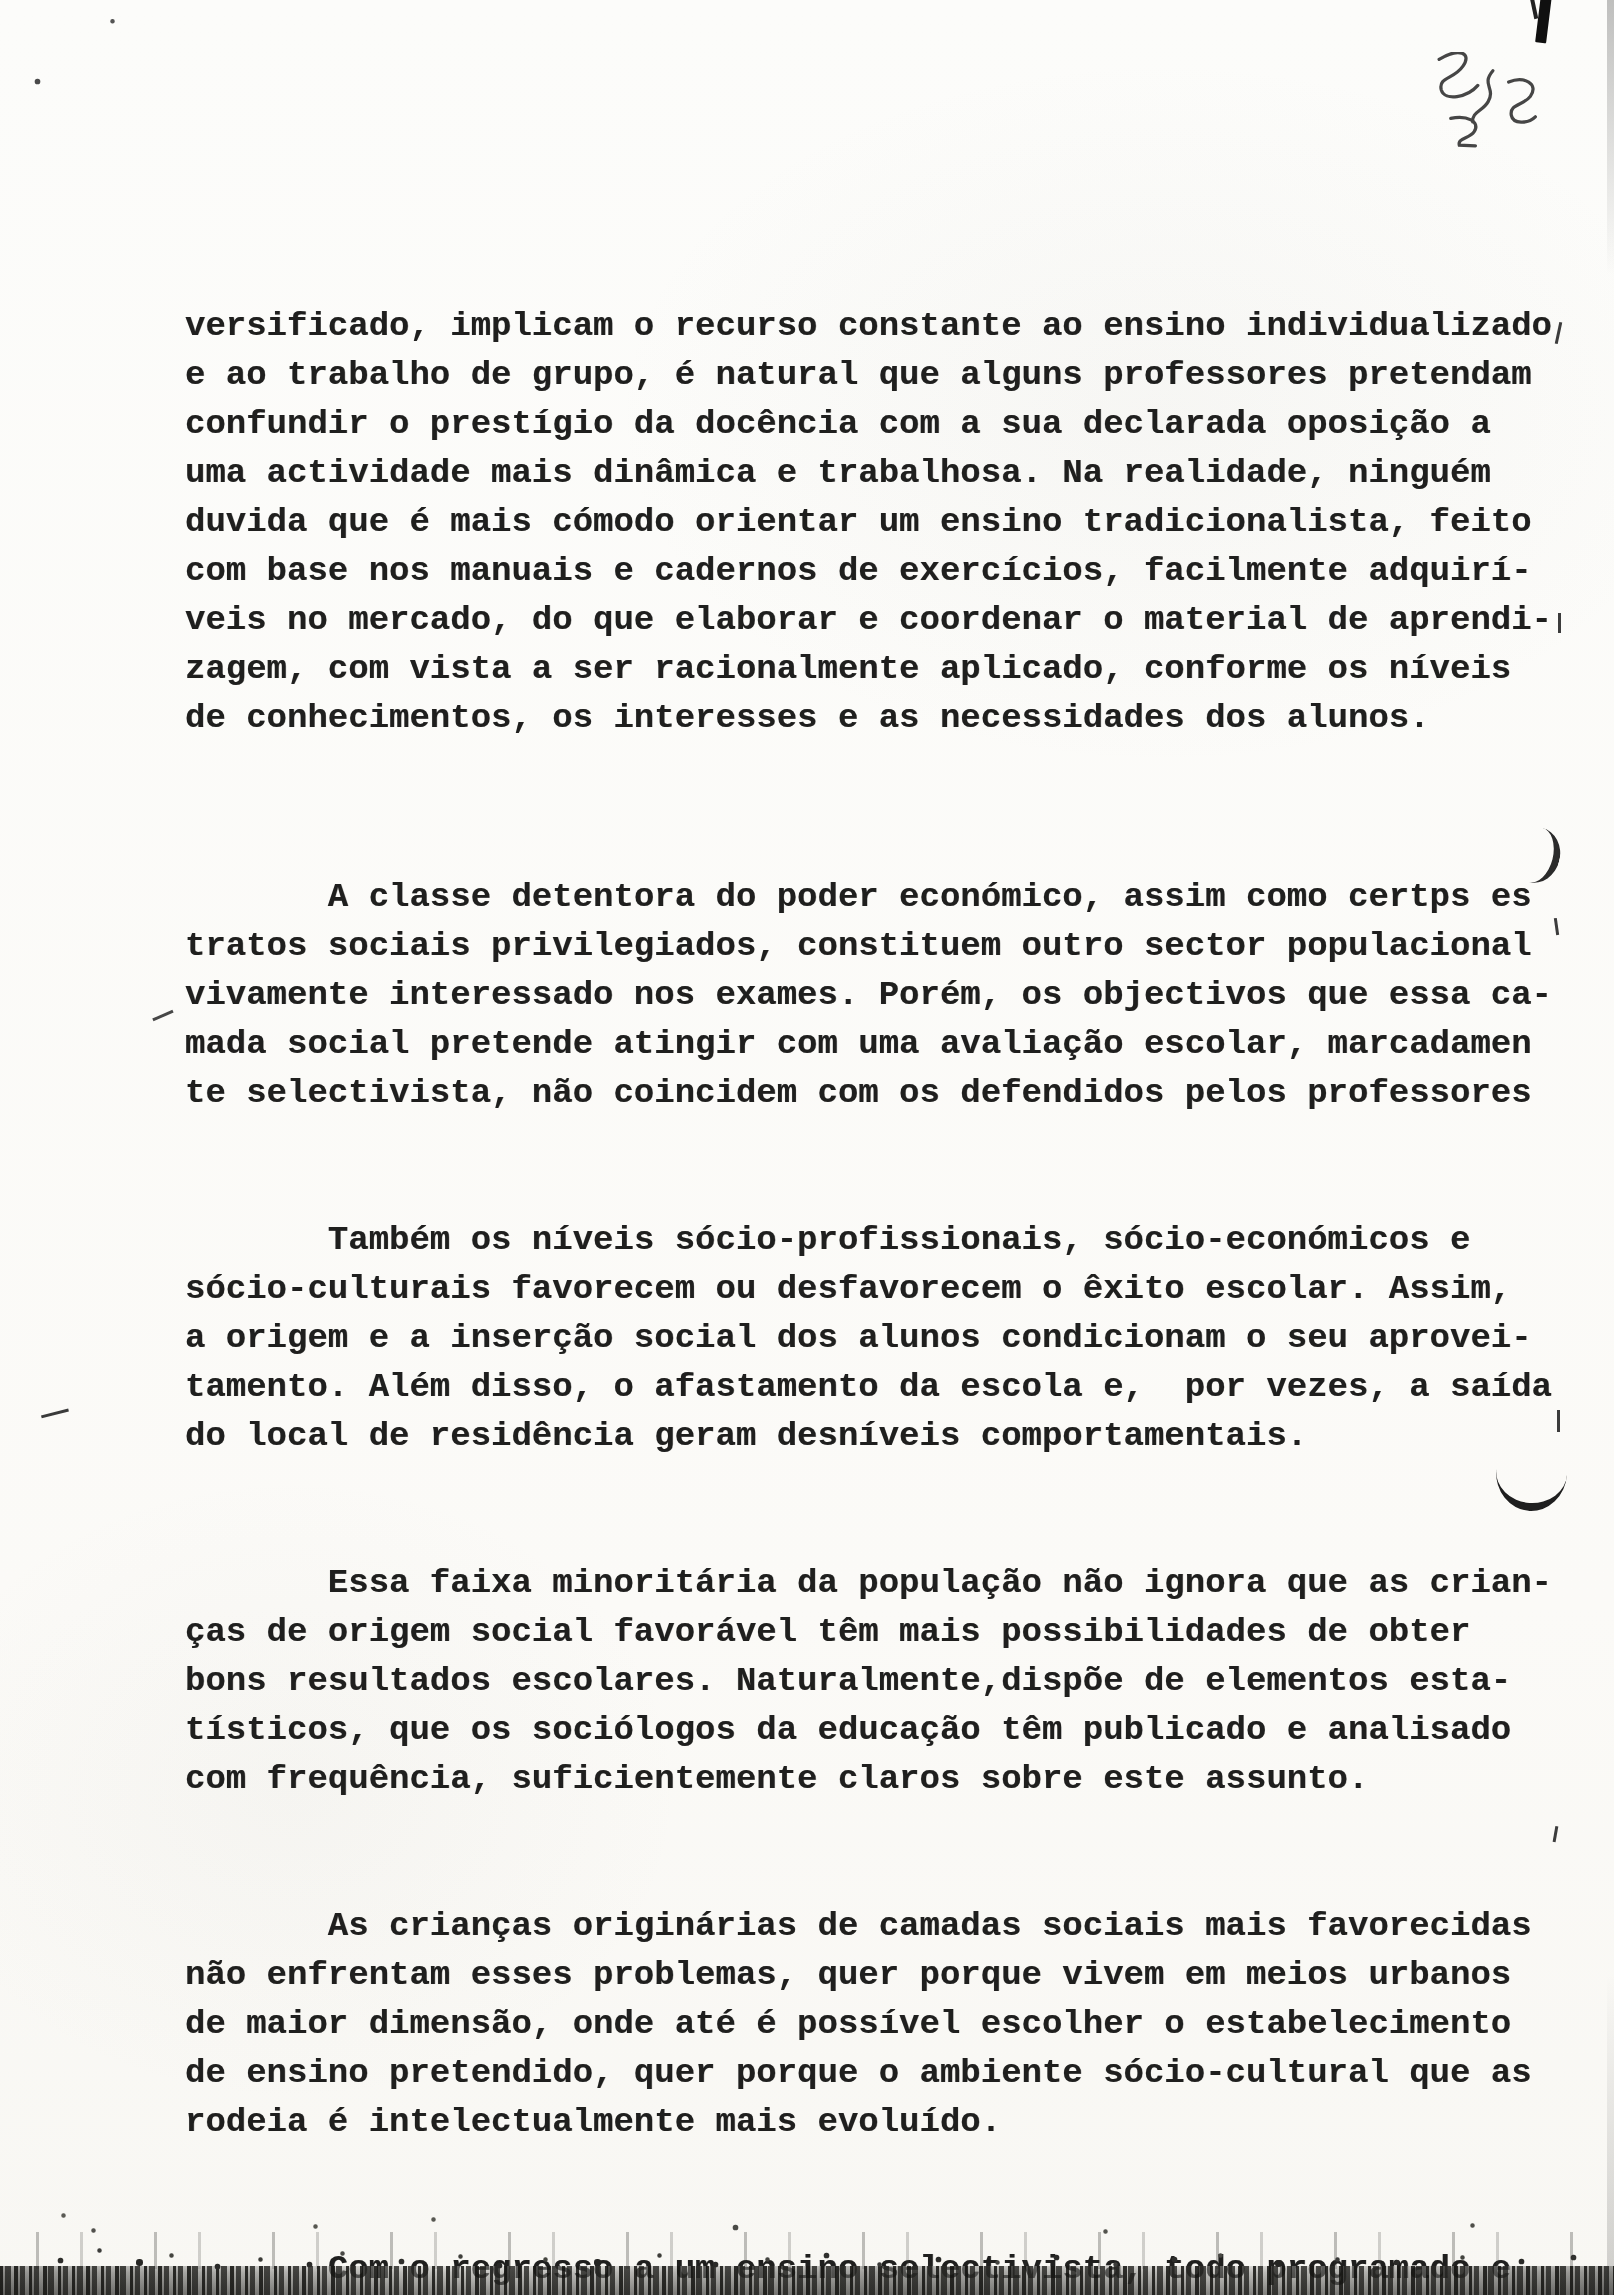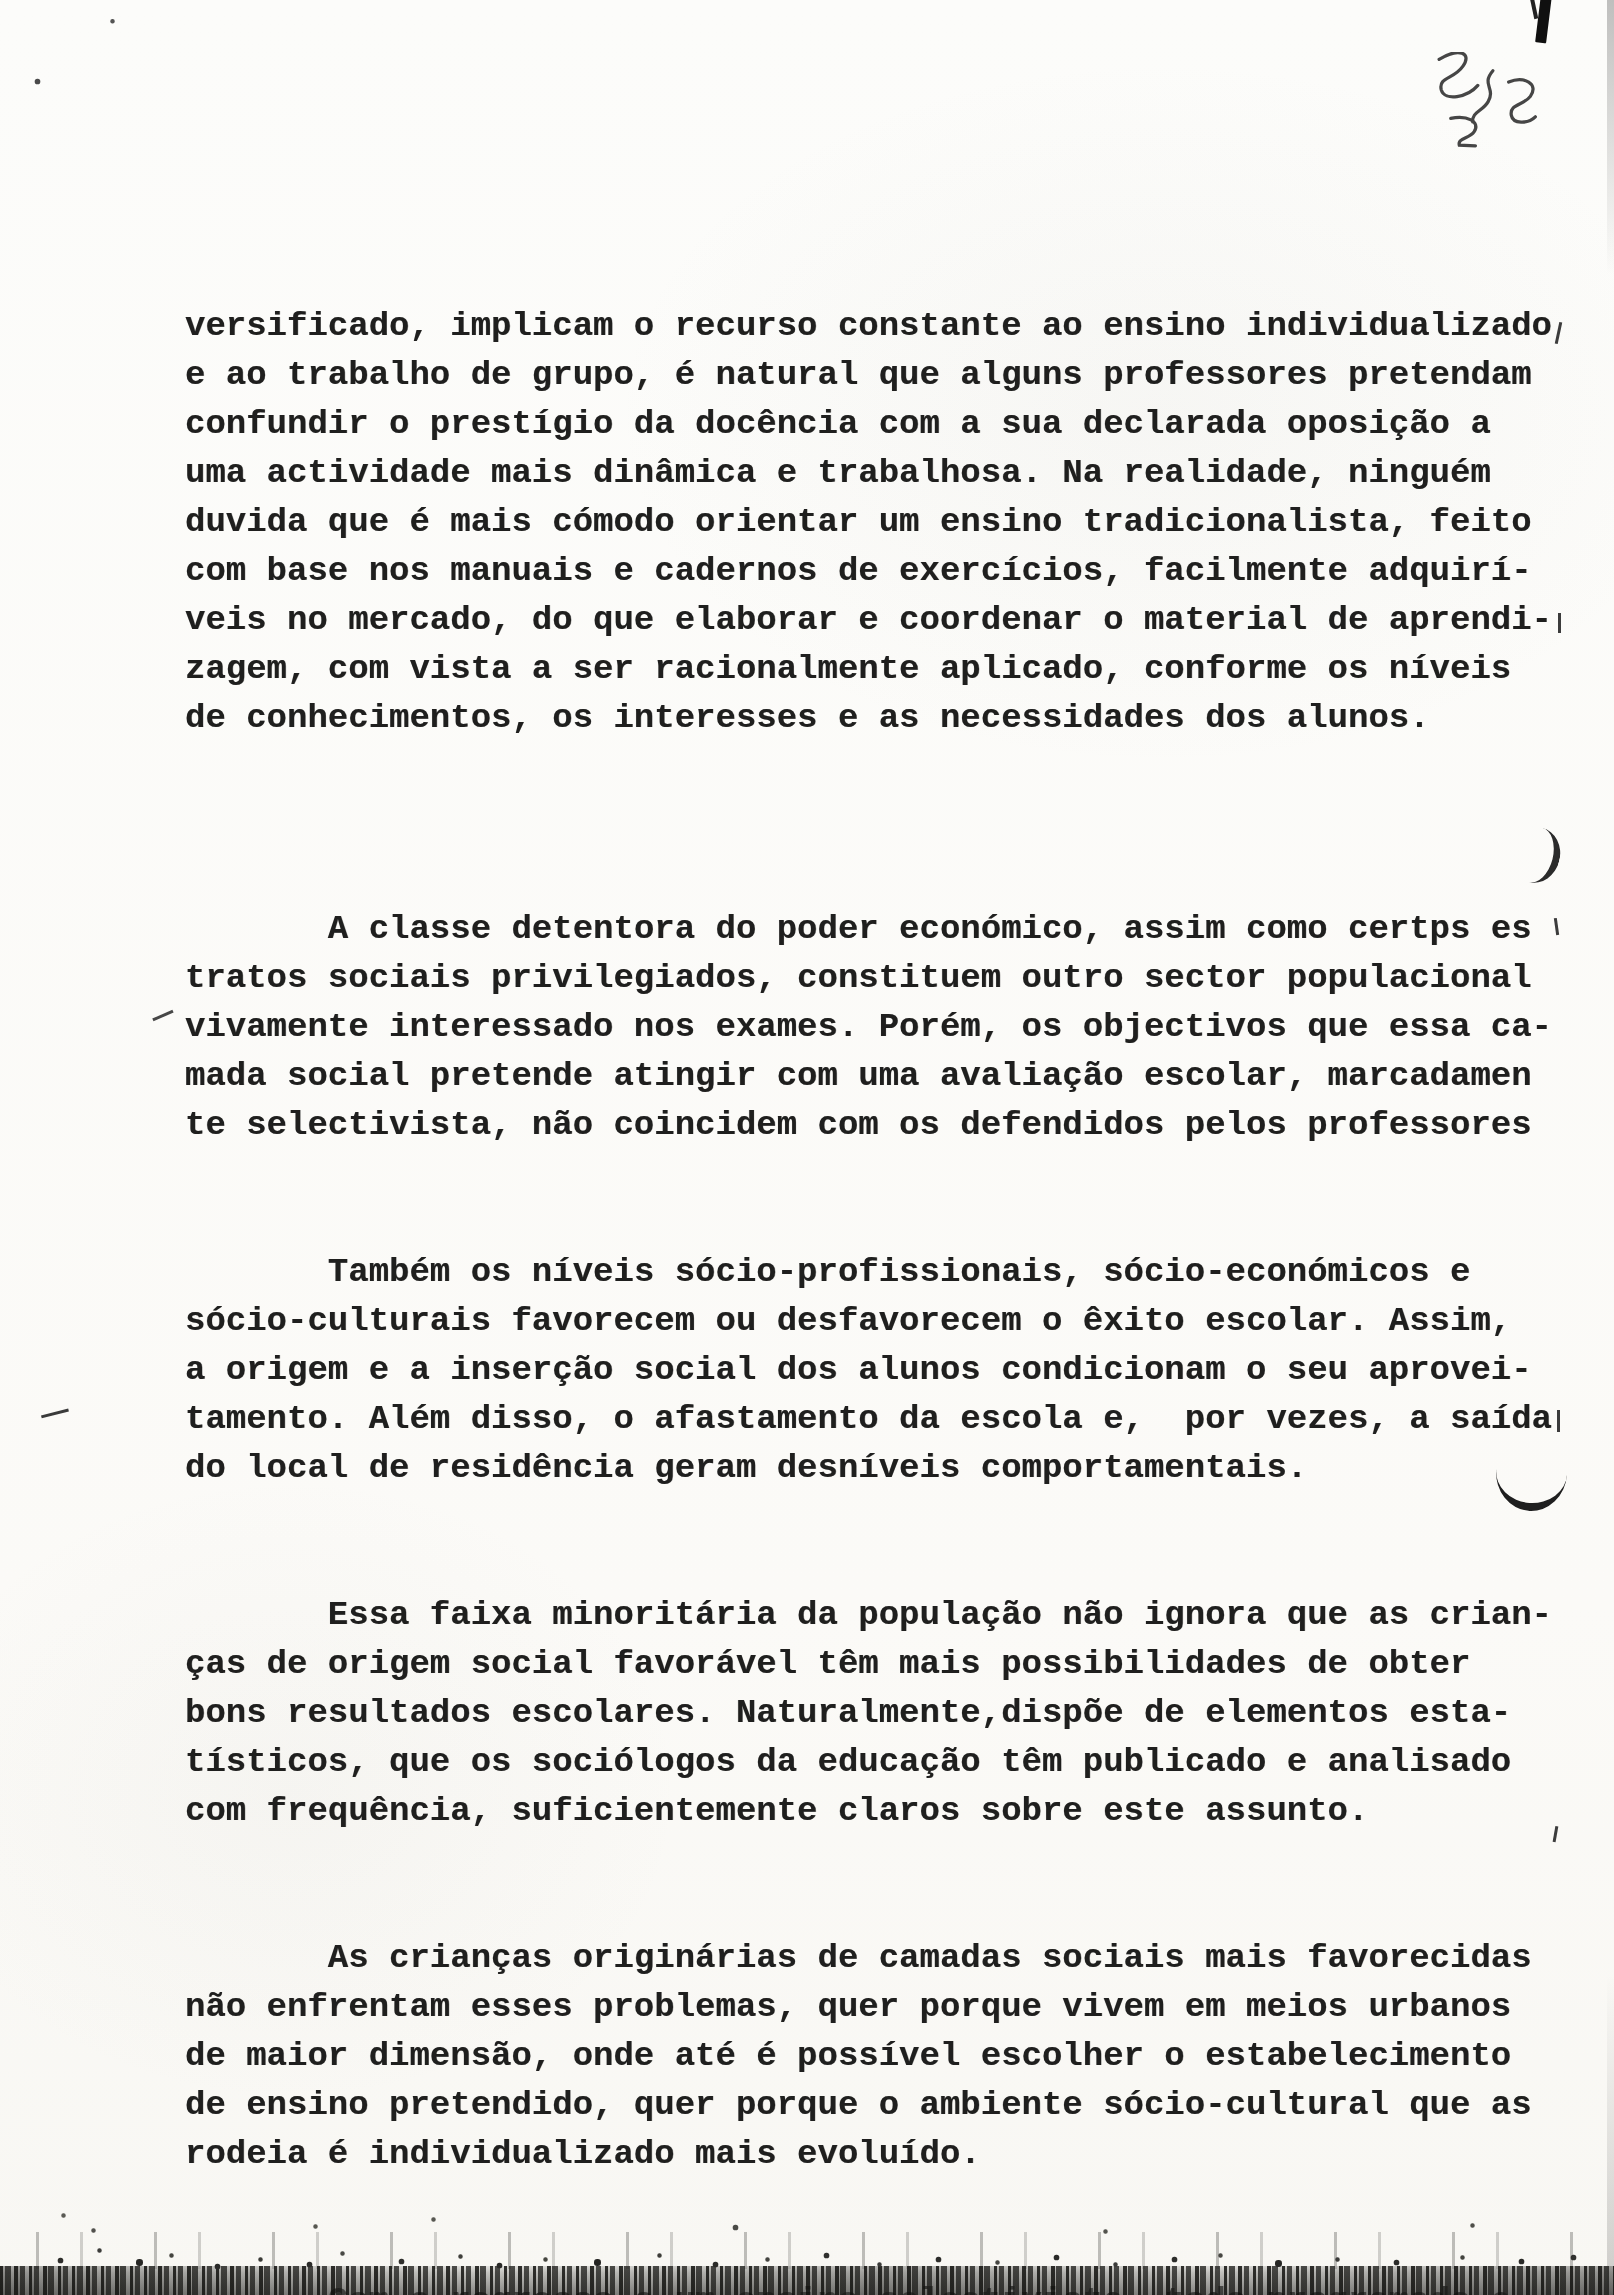--- a/index.html
+++ b/index.html
@@ -14,21 +14,21 @@
   .page { position:absolute; inset:0; }
 
   
   .typewritten {
     position:absolute; left:185px; top:204px; width:1402px;
     font-size:34px; line-height:49px; font-weight:700;
     color:#1f1f1e; white-space:pre-wrap;
     text-shadow:0.4px 0.4px 0 rgba(25,25,25,0.35), -0.3px 0 0 rgba(25,25,25,0.18);
   }
   .para { margin:0; }
-  .para.gap { margin-bottom:64px; }
+  .para.gap { margin-bottom:32px; }
 
   
   .handwriting { position:absolute; left:1408px; top:52px; width:183px; height:124px; opacity:0.88; }
   .handwriting path { stroke:#2e2e2e; stroke-width:5; fill:none; stroke-linecap:round; }
 
   
   .corner-mark { position:absolute; left:1538px; top:-5.2px; width:10.5px; height:48px; background:#101010; transform:rotate(7deg); border-radius:1.3px; }
   .corner-mark2 { position:absolute; left:1532px; top:-2.6px; width:3.9px; height:22px; background:#222; transform:rotate(-12deg); }
 
   
@@ -105,21 +105,21 @@
 do local de residência geram desníveis comportamentais.</div>
     <div class="para">       Essa faixa minoritária da população não ignora que as crian-
 ças de origem social favorável têm mais possibilidades de obter
 bons resultados escolares. Naturalmente,dispõe de elementos esta-
 tísticos, que os sociólogos da educação têm publicado e analisado
 com frequência, suficientemente claros sobre este assunto.</div>
     <div class="para">       As crianças originárias de camadas sociais mais favorecidas
 não enfrentam esses problemas, quer porque vivem em meios urbanos
 de maior dimensão, onde até é possível escolher o estabelecimento
 de ensino pretendido, quer porque o ambiente sócio-cultural que as
-rodeia é individualizado mais evoluído.</div>
+rodeia é intelectualmente mais evoluído.</div>
     <div class="para">       Com o regresso a um ensino selectivista, todo programado e
 orientado à volta dos exames, os alunos de menores recursos econó-
 micos e sociais voltariam a enfrentar sérias dificuldades, como se
 verificou num passado ainda recente. O prosseguimento dos estudos,
 para lá da escolaridade obrigatória, apresentar-se-lhes-ia, de no-
 vo, praticamente vedado.</div>
     
   </div>
 
   <svg class="handwriting" viewBox="0 0 280 190">

